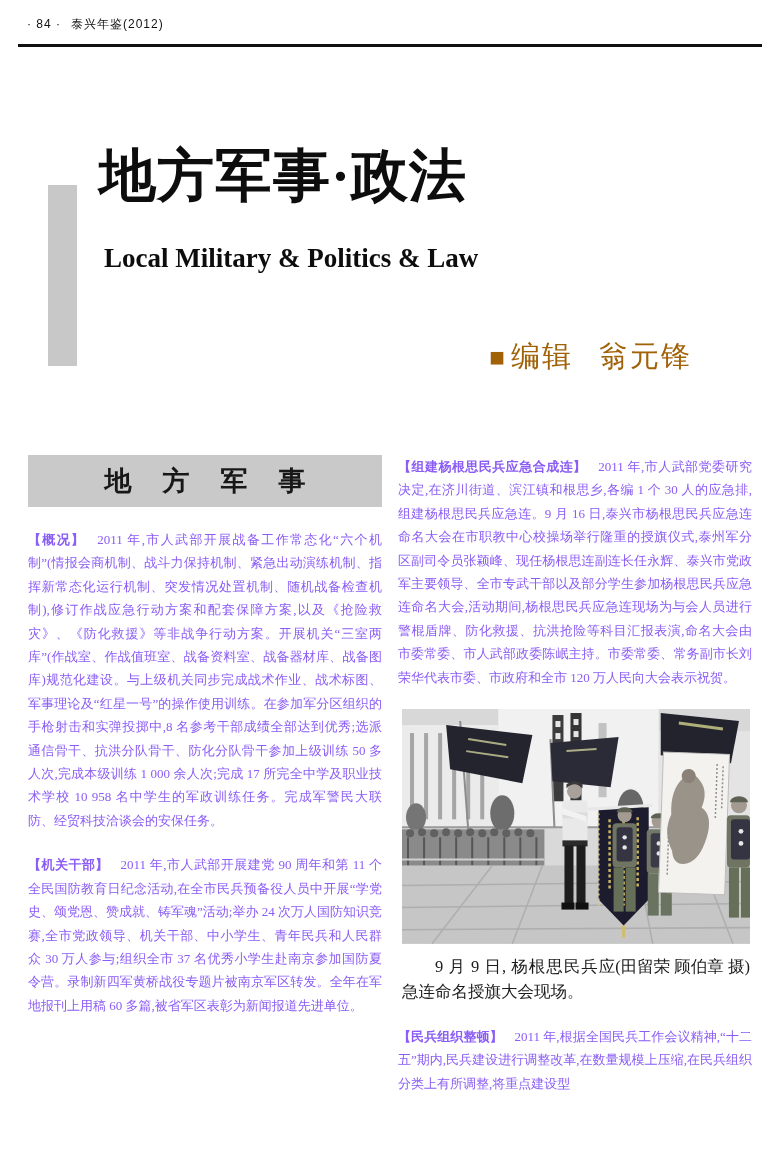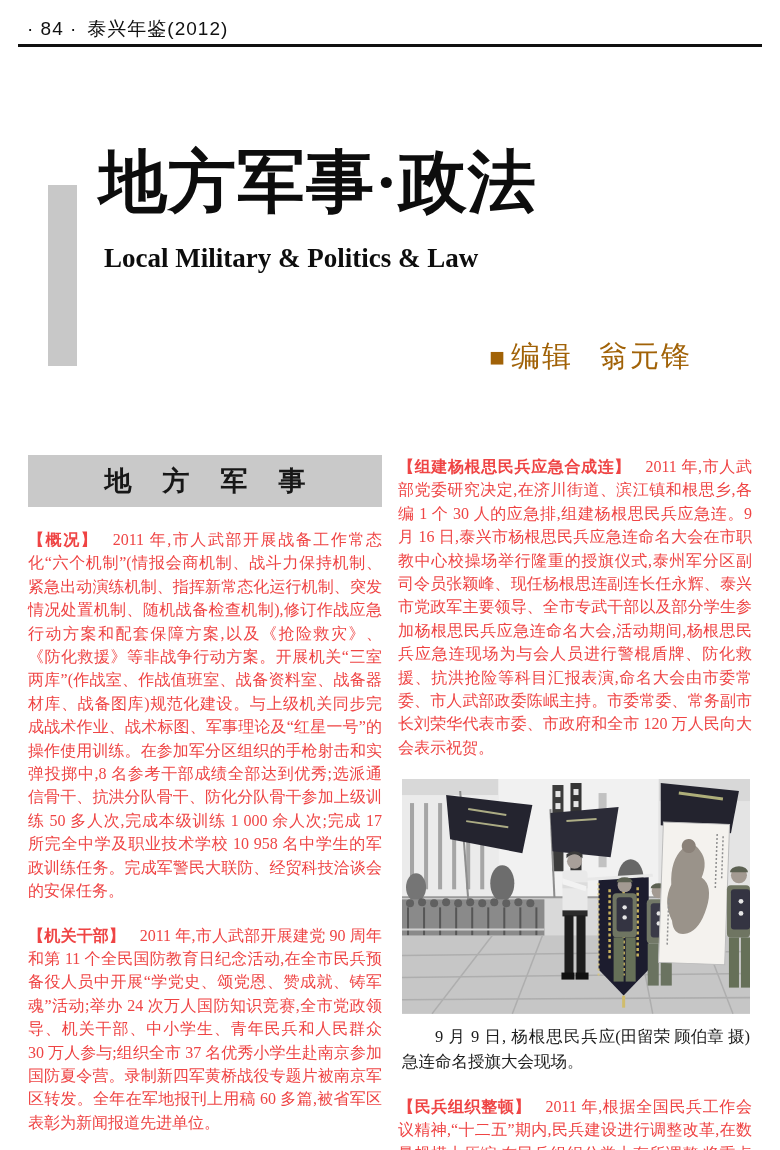--- a/index.html
+++ b/index.html
@@ -5,30 +5,30 @@
   * { margin:0; padding:0; box-sizing:border-box; }
   html,body { background:#e9e9e9; }
   .page {
     position:relative; width:780px; height:1150px; margin:0 auto;
     background:#ffffff; overflow:hidden; color:#141414;
     font-family:"Liberation Serif","DejaVu Serif",serif;
   }
   
   .running-head {
     position:absolute; top:16px; left:27px;
-    font-size:19px; letter-spacing:1px; color:#111;
+    font-size:12px; letter-spacing:1px; color:#111;
     font-family:"Liberation Sans","DejaVu Sans",sans-serif;
   }
   .running-head .marker { margin-right:10px; }
   .head-rule { position:absolute; top:44px; left:18px; right:18px; height:3px; background:#101010; }
   
   .accent-bar { position:absolute; left:48px; top:185px; width:29px; height:181px; background:#c8c8c8; }
   .chapter-title {
     position:absolute; left:99px; top:140px; width:620px;
-    font-size:68px; font-weight:bold; letter-spacing:1px; color:#0d0d0d;
+    font-size:57px; font-weight:bold; letter-spacing:1px; color:#0d0d0d;
     font-family:"Liberation Serif","DejaVu Serif",serif; line-height:1.25;
   }
   .chapter-subtitle {
     position:absolute; left:104px; top:243px;
     font-size:27px; font-weight:bold; color:#0d0d0d;
     font-family:"Liberation Serif","DejaVu Serif",serif;
   }
   .editor-line {
     position:absolute; top:337px; right:88px;
     font-size:29px; color:#a16207; letter-spacing:2px;
@@ -42,22 +42,22 @@
     height:52px; background:#c9c9c9; display:flex; align-items:center; justify-content:center;
     font-family:"Liberation Sans","DejaVu Sans",sans-serif;
     font-size:27px; font-weight:bold; color:#171717;
   }
   .section-box span { letter-spacing:1.15em; margin-right:-1.15em; }
   .subsection {
     margin-top:24px; text-align:center; font-size:22px; color:#1c1c1c;
   }
   .subsection span { letter-spacing:0.45em; margin-right:-0.45em; }
   .entry {
-    margin-top:21px; font-size:16px; line-height:23.4px;
-    text-align:justify; color:#ef4444;
+    margin-top:21px; font-size:13px; line-height:23.4px;
+    text-align:justify; color:#8b5cf6;
   }
   .entry:first-child { margin-top:0; }
   .entry .label { font-weight:bold; margin-right:0.9em; }
   
   figure.photo { margin:20px 2px 0 4px; }
   figure.photo svg { display:block; width:100%; height:auto; background:#d9d9d9; }
   .caption {
     margin:10px 2px 0 4px; font-size:16.5px; line-height:25px;
     text-align:justify; text-indent:2em; color:#1c1c1c;
   }

